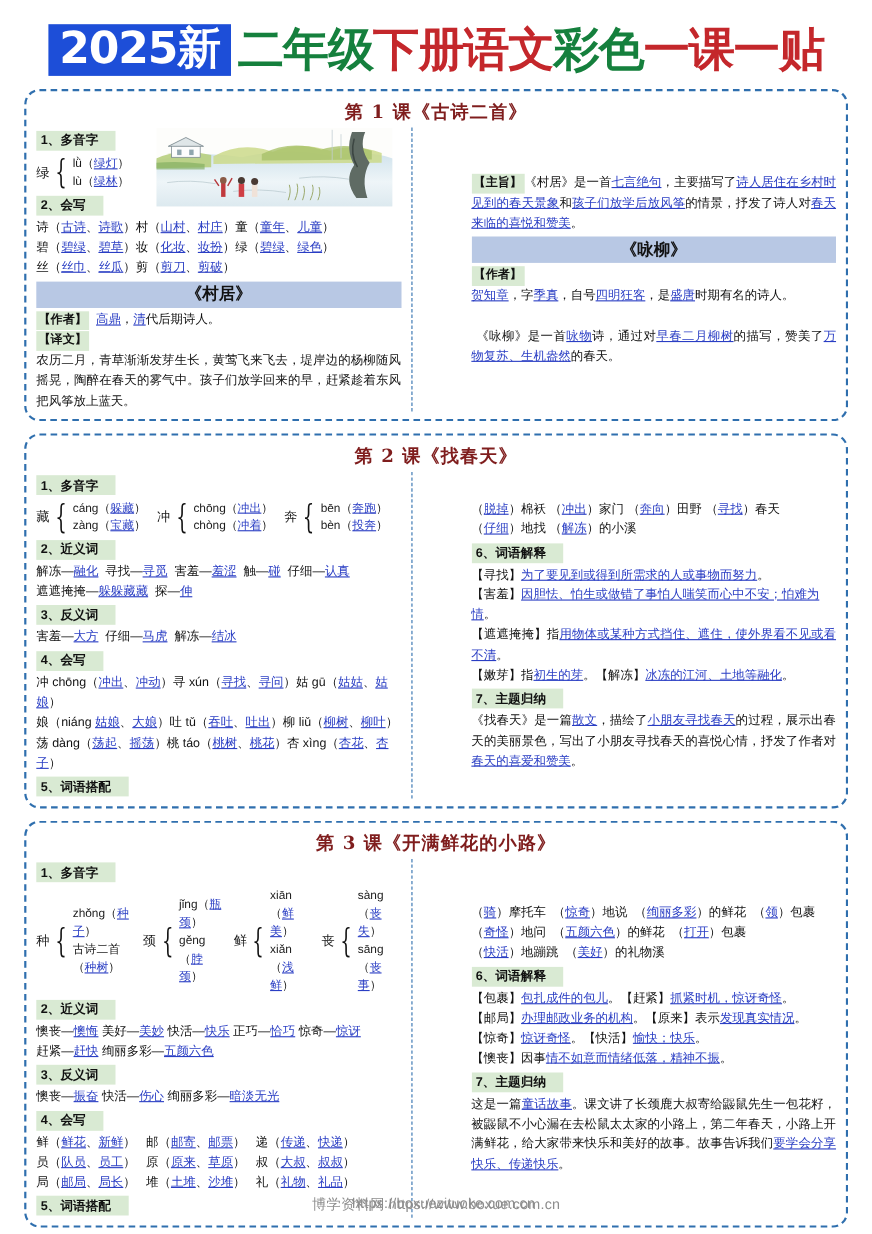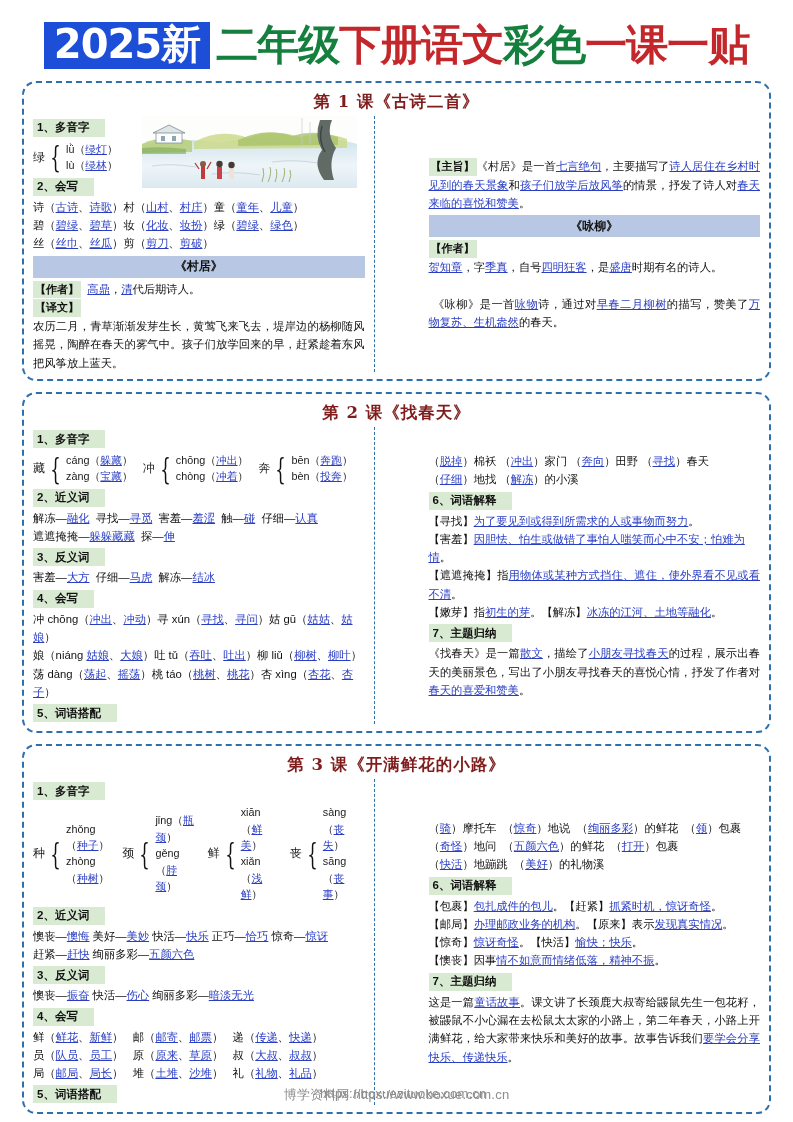--- a/index.html
+++ b/index.html
@@ -41,21 +41,21 @@
   .col-left{padding-right:9px;border-right:1.5px dashed #2f6fae;}
   .col-right{padding-left:10px;}
 
   
   .sec{
     display:inline-block;background:#d9ead3;color:#111;
     font-weight:bold;font-size:11.5px;padding:1.5px 16px 1.5px 4px;
     margin:3px 0 2px 0;
   }
   .band{
-    background:#b8c8e4;text-align:center;font-weight:bold;font-size:12px;
+    background:#b8c8e4;text-align:center;font-weight:bold;font-size:15px;
     padding:2.5px 0;margin:3px 0 2px 0;color:#111;
   }
   .lbl{display:inline-block;background:#d9ead3;font-weight:bold;font-size:11px;padding:0 2px;}
 
   
   .ln{font-size:11.3px;line-height:1.62;color:#111;margin:0;}
   .ln.j{text-align:justify;}
   u.b{color:#2a3ec4;text-decoration:underline;text-decoration-color:#2a3ec4;}
 
   
@@ -262,21 +262,21 @@
     <div class="cols">
       <div class="col col-left">
         <div class="sec">1、多音字</div>
 
         <div class="poly-row">
           <div class="poly">
             <span class="ch">种</span>
             <span class="brace">{</span>
             <span class="pair">
               <span><span>zhǒng</span>（<u class="b">种子</u>）</span>
-              <span><span>zhòng</span>（<u class="b">种树</u>）</span>
+              <span><span>古诗二首</span>（<u class="b">种树</u>）</span>
             </span>
           </div>
           <div class="poly">
             <span class="ch">颈</span>
             <span class="brace">{</span>
             <span class="pair">
               <span><span>jǐng</span>（<u class="b">瓶颈</u>）</span>
               <span><span>gěng</span>（<u class="b">脖颈</u>）</span>
             </span>
           </div>

